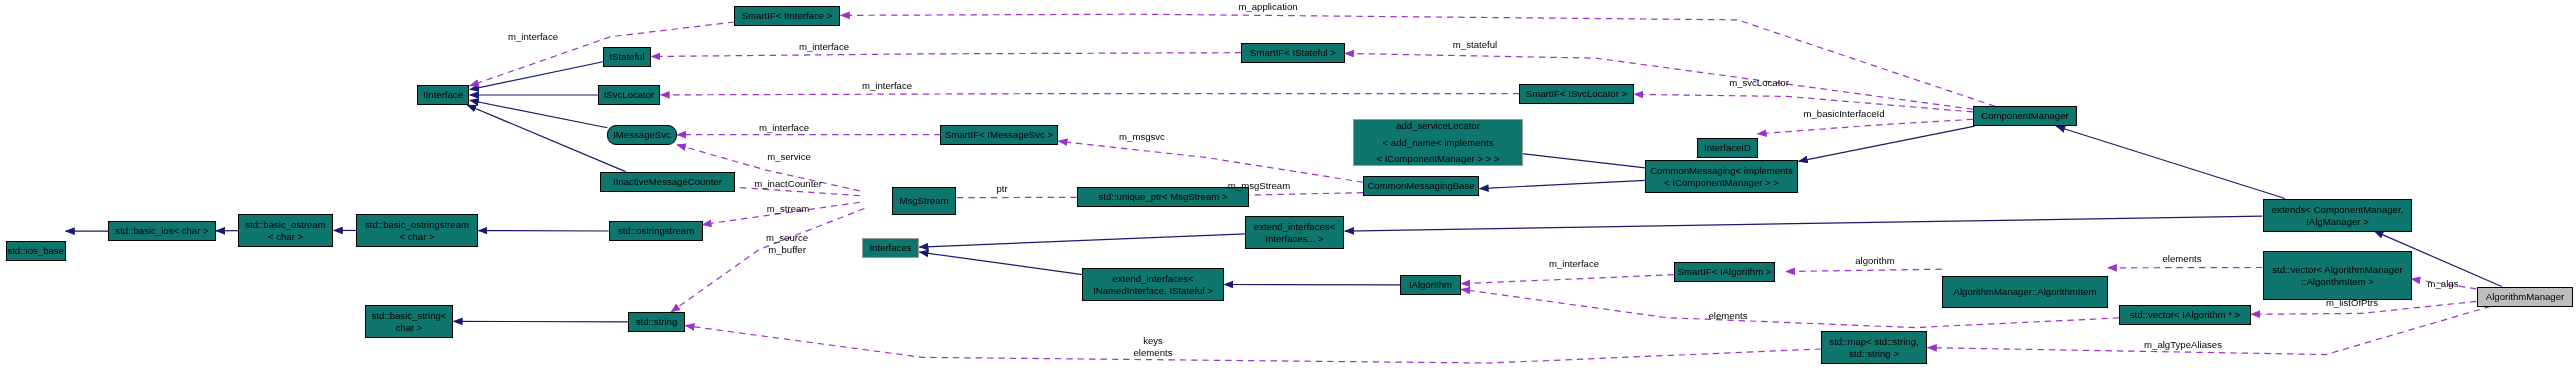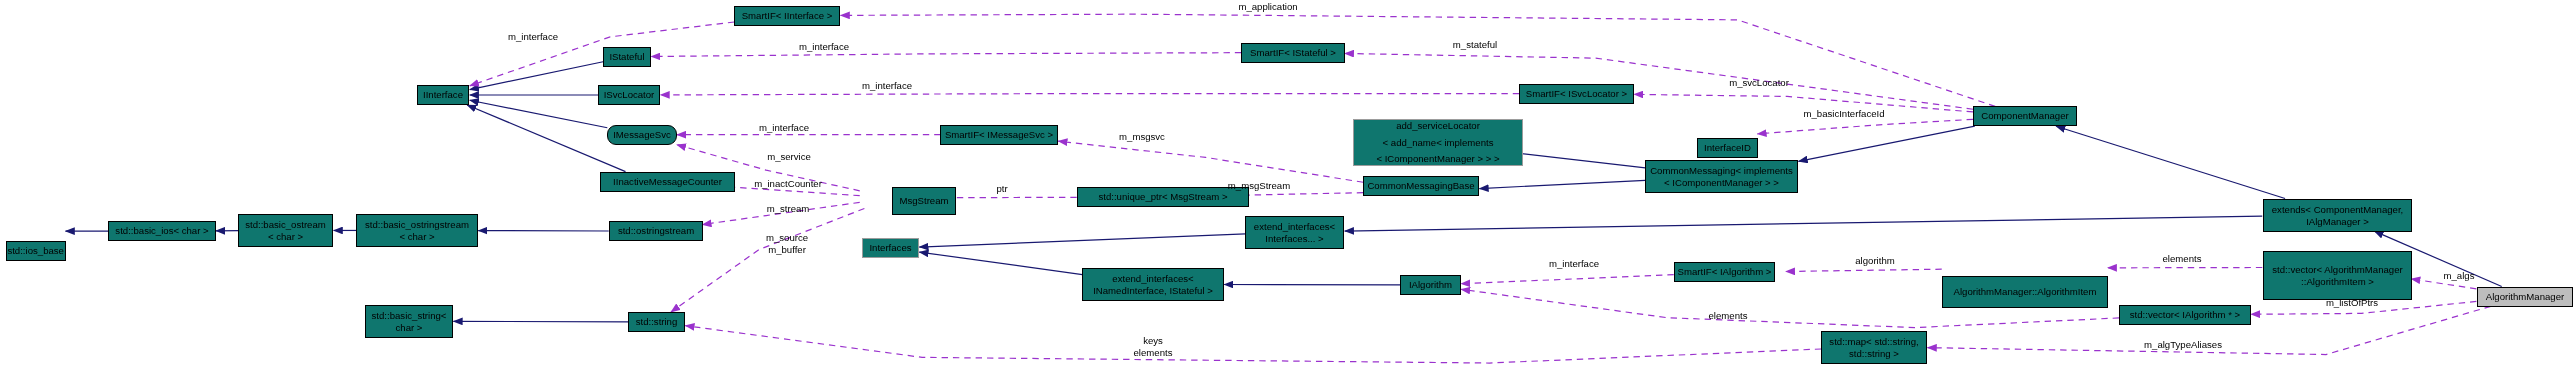--- a/index.html
+++ b/index.html
@@ -236,21 +236,21 @@
       </div>
       <div class="edge-label" style="left: 1574px; top: 264px;">
         <div>m_interface</div>
       </div>
       <div class="edge-label" style="left: 1875px; top: 261px;">
         <div>algorithm</div>
       </div>
       <div class="edge-label" style="left: 2182px; top: 259px;">
         <div>elements</div>
       </div>
-      <div class="edge-label" style="left: 2443px; top: 276px; padding-left: 32px;">
+      <div class="edge-label" style="left: 2443px; top: 284px;">
         <div>m_algs</div>
       </div>
       <div class="edge-label" style="left: 2335px; top: 303px; padding-left: 34px;">
         <div>m_listOfPtrs</div>
       </div>
       <div class="edge-label" style="left: 1728px; top: 316px;">
         <div>elements</div>
       </div>
       <div class="edge-label" style="left: 2183px; top: 345px;">
         <div>m_algTypeAliases</div>

